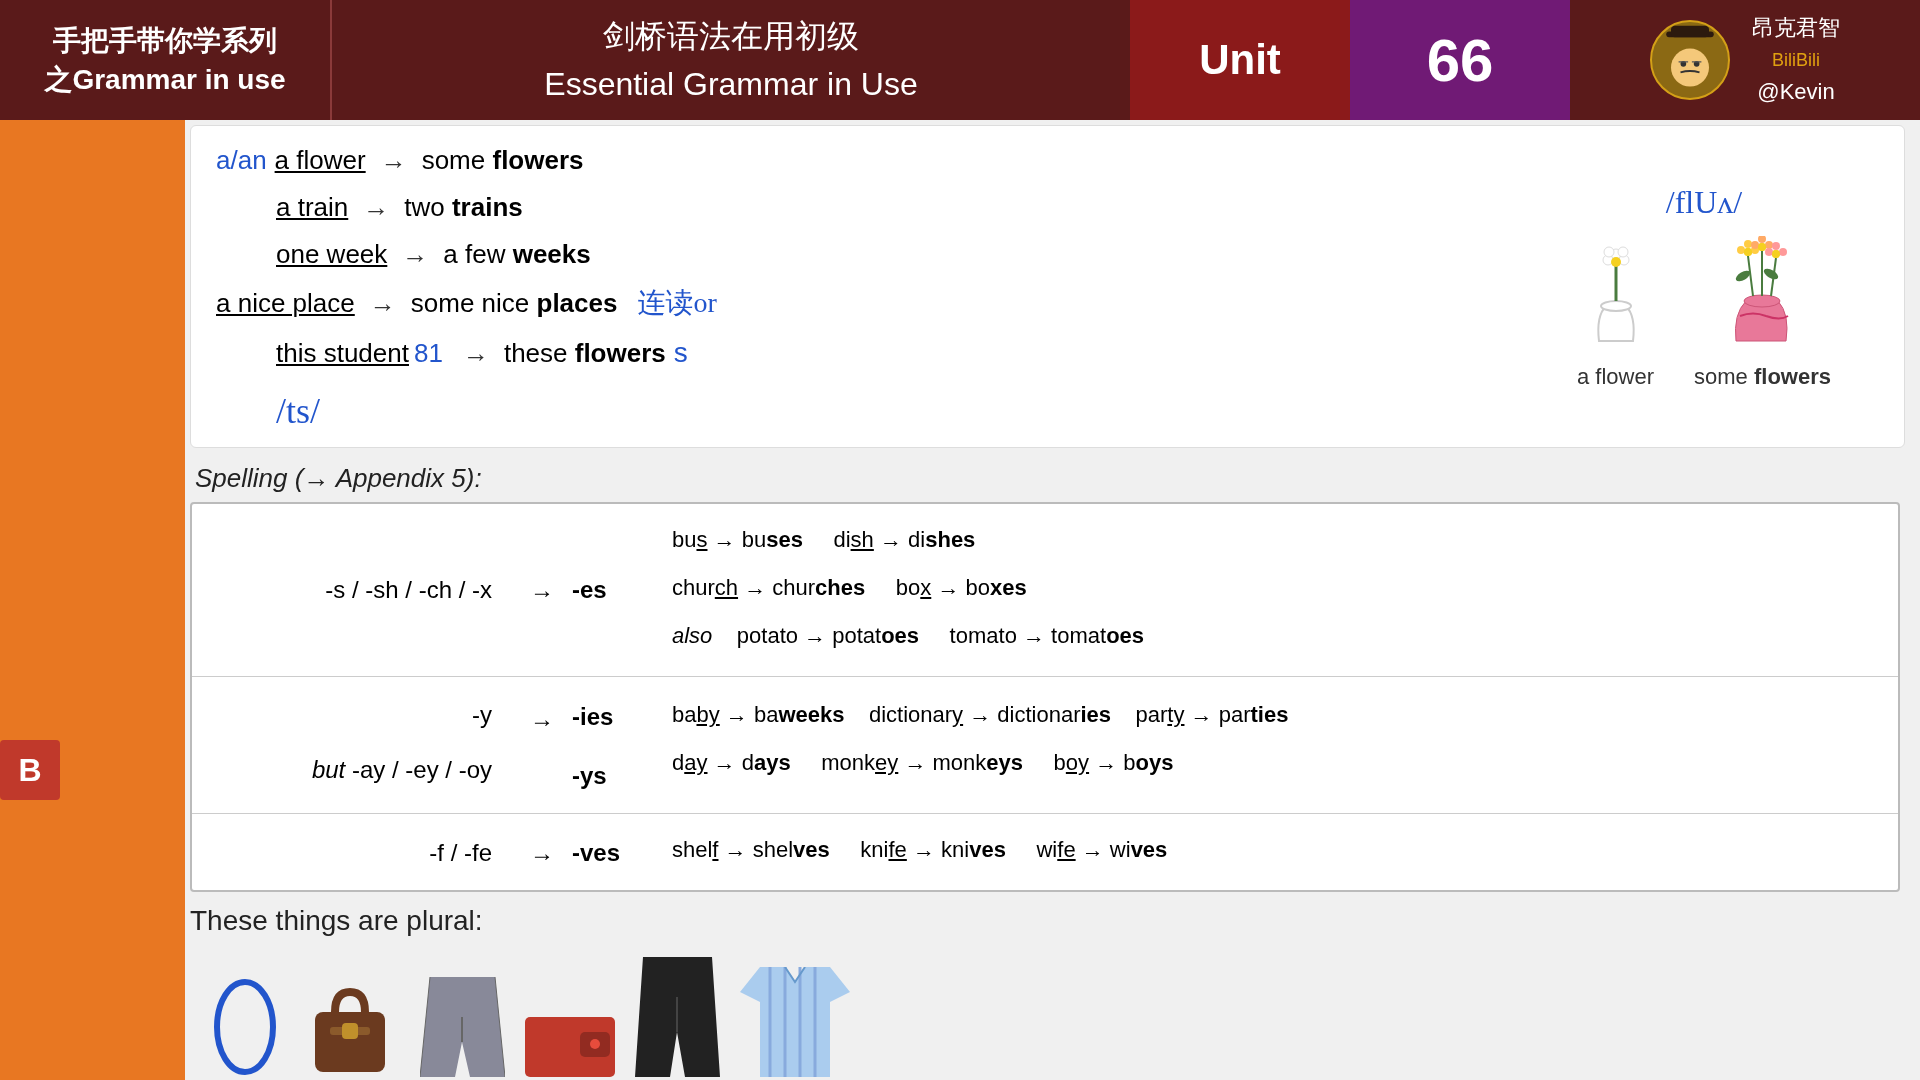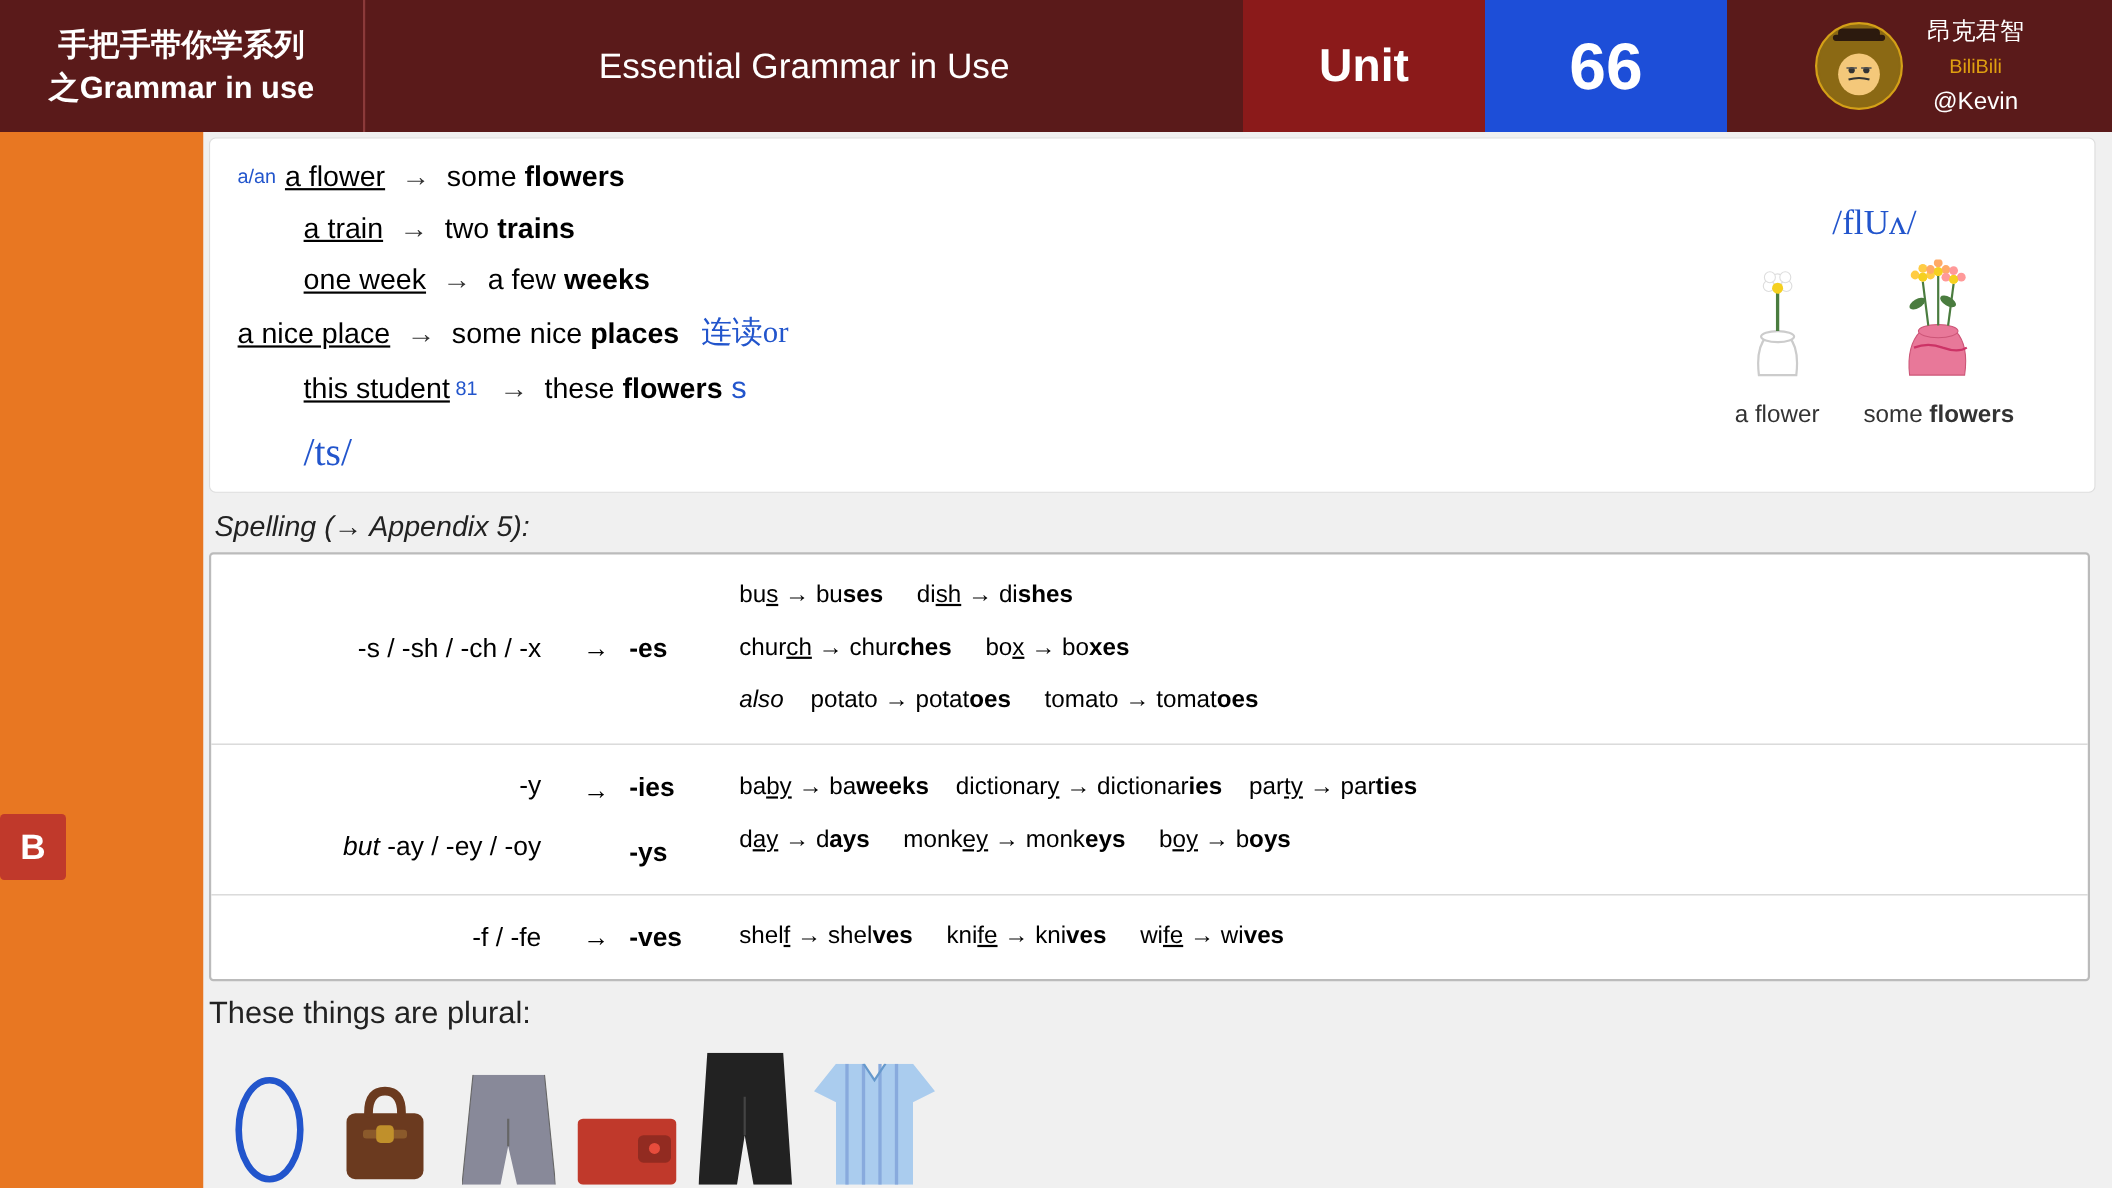--- a/index.html
+++ b/index.html
@@ -63,21 +63,21 @@
       align-items: center;
       justify-content: center;
     }
 
     .header-unit-label {
       font-size: 42px;
       font-weight: bold;
     }
 
     .header-number {
-      background: #1d4ed8;
+      background: #701a75;
       color: white;
       width: 220px;
       display: flex;
       align-items: center;
       justify-content: center;
     }
 
     .header-number-text {
       font-size: 60px;
       font-weight: bold;
@@ -189,21 +189,21 @@
       font-weight: bold;
     }
 
     .underline-part {
       text-decoration: underline;
     }
 
     .annotation {
       color: #2255cc;
       font-family: 'Comic Sans MS', cursive, sans-serif;
-      font-size: 18px;
+      font-size: 26px;
     }
 
     .annotation-large {
       color: #2255cc;
       font-family: cursive;
       font-size: 36px;
     }
 
     .annotation-chinese {
       color: #2255cc;
@@ -331,20 +331,21 @@
 
 <div class="header">
   <div class="header-left">
     <div class="header-left-text">
       <div>手把手带你学系列</div>
       <div>之Grammar in use</div>
     </div>
   </div>
   <div class="header-center">
     <div class="header-center-text">
+      <div>剑桥语法在用初级</div>
       <div>Essential Grammar in Use</div>
     </div>
   </div>
   <div class="header-unit">
     <span class="header-unit-label">Unit</span>
   </div>
   <div class="header-number">
     <span class="header-number-text">66</span>
   </div>
   <div class="header-right">

